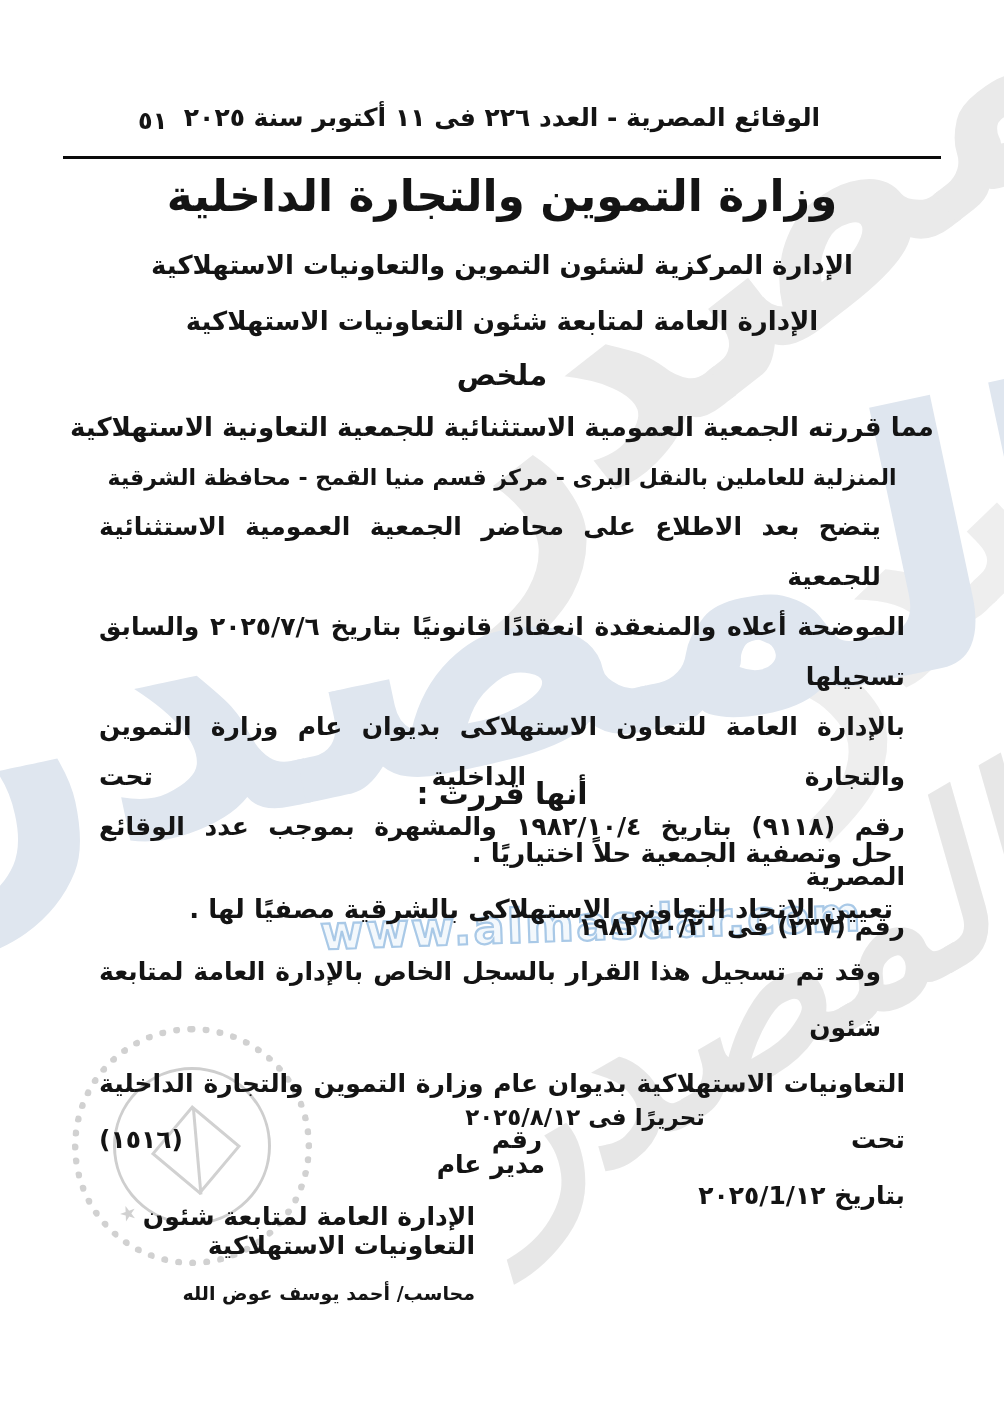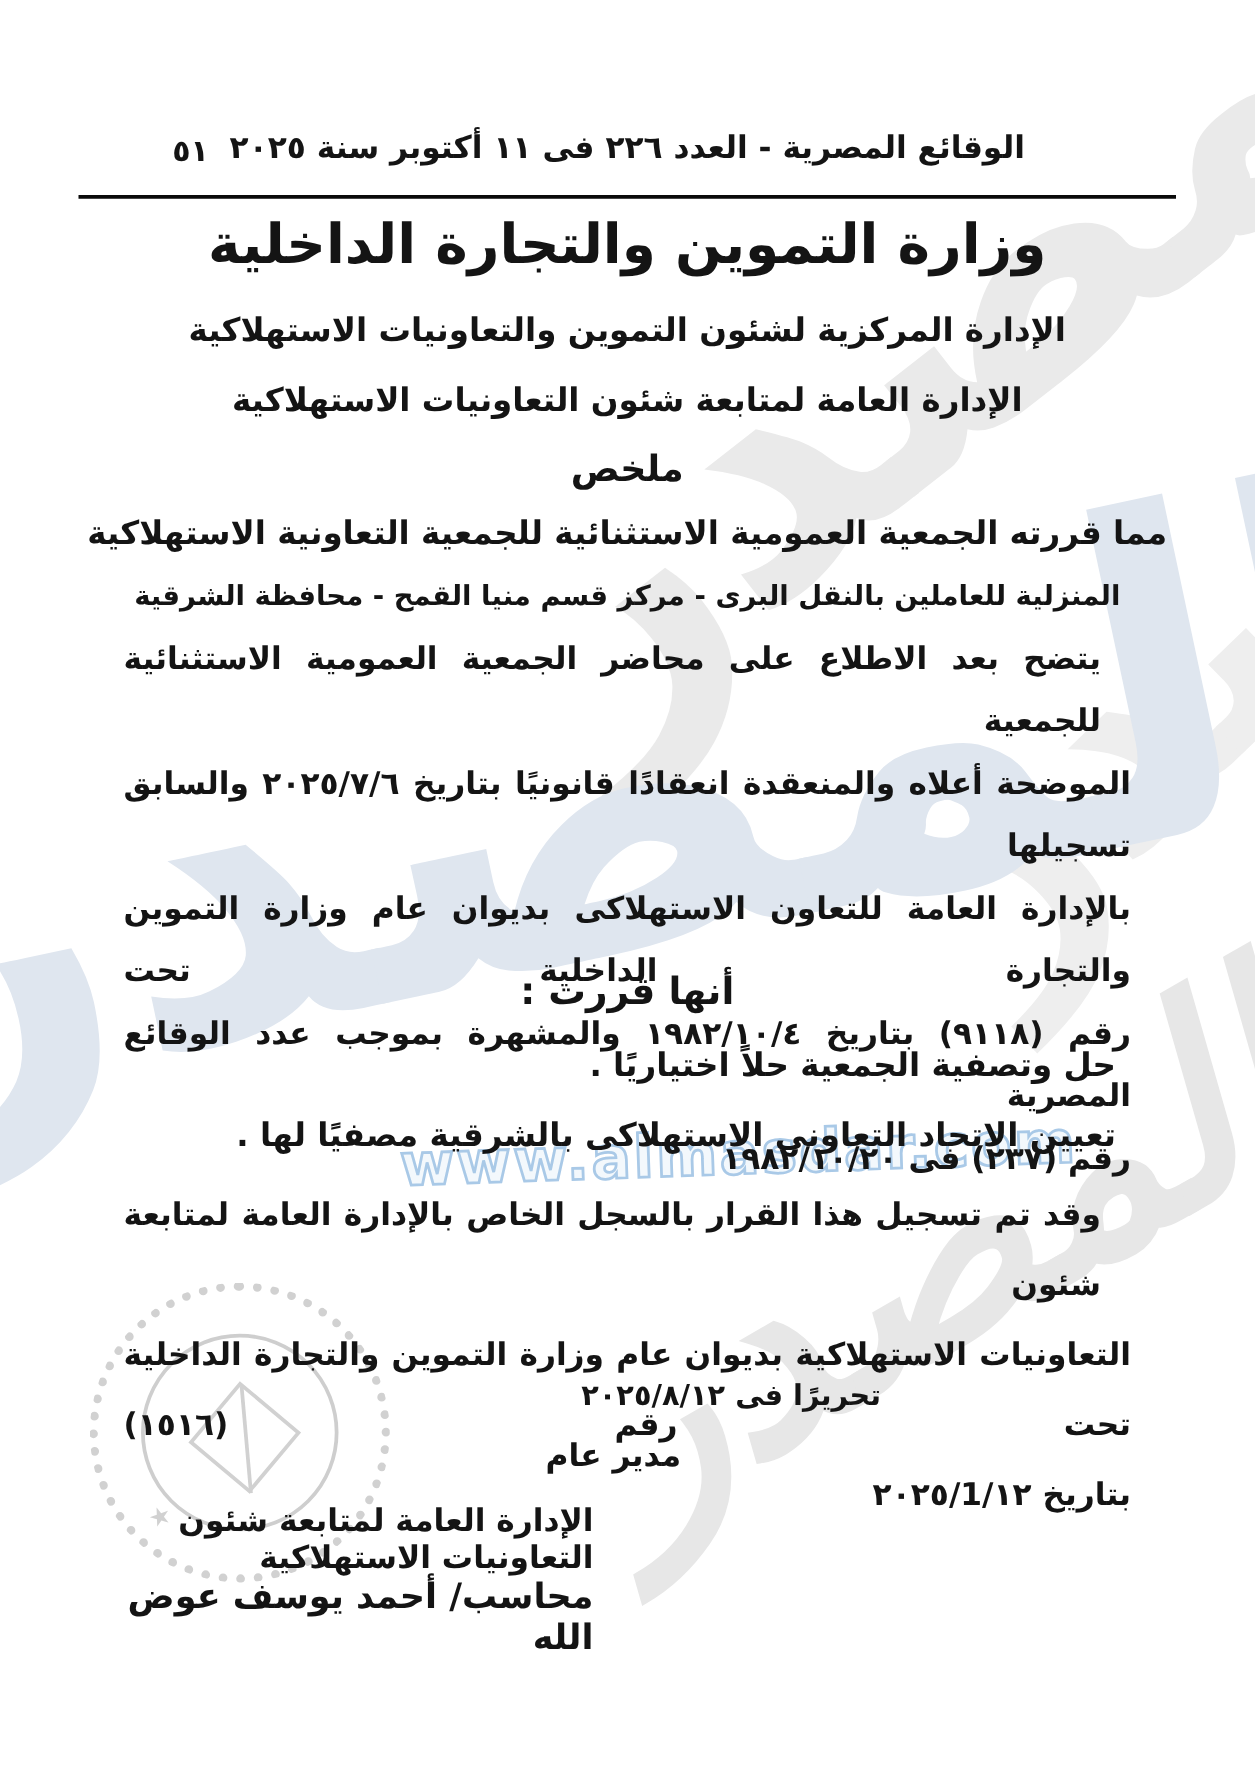--- a/index.html
+++ b/index.html
@@ -119,21 +119,21 @@
 
   .issued-line {
     position:absolute; top:1104px; right:99px; width:806px;
     text-align:right; padding-right:200px;
     font-size:23px; font-weight:bold;
   }
 
   .sig { position:absolute; left:95px; top:1150px; width:380px; text-align:right; }
   .sig-title { font-size:25px; font-weight:bold; transform:translateX(70px); }
   .sig-dept  { font-size:25px; font-weight:bold; margin-top:23px; }
-  .sig-name  { font-size:28px; font-weight:bold; }
+  .sig-name  { font-size:19px; font-weight:bold; margin-top:22px; }
 </style>
 </head>
 <body>
 
 <div class="page">
 
   <div class="wm wm-g1">المصدر</div>
   <div class="wm wm-g3">المصدر</div>
   <div class="wm wm-brand">المصدر</div>
   <div class="wm wm-g2">المصدر</div>

